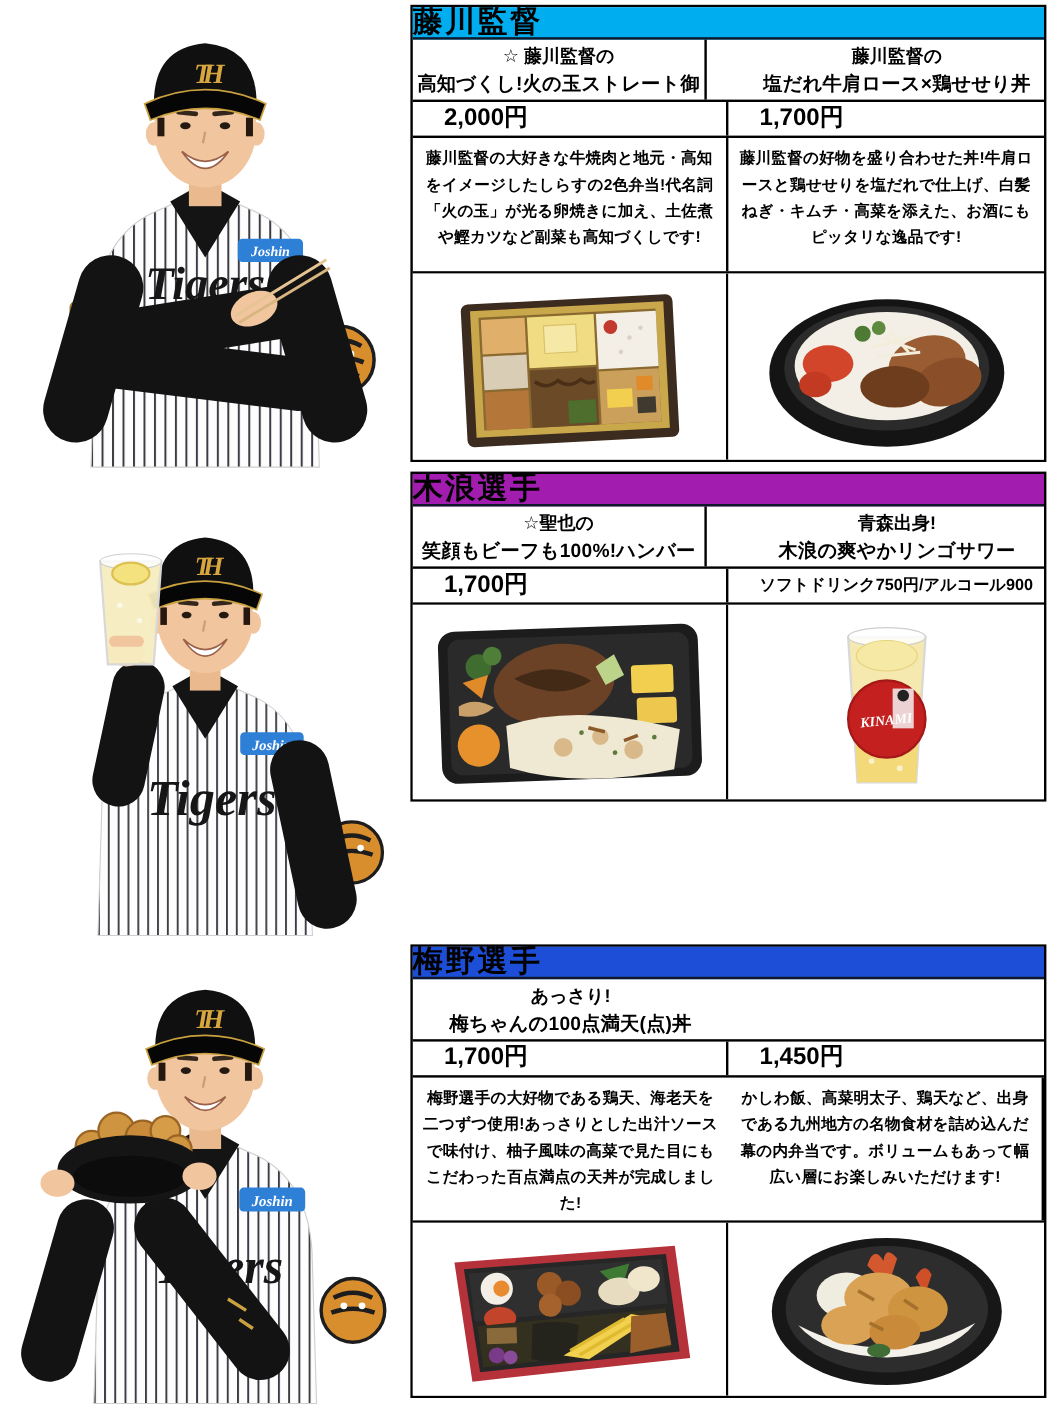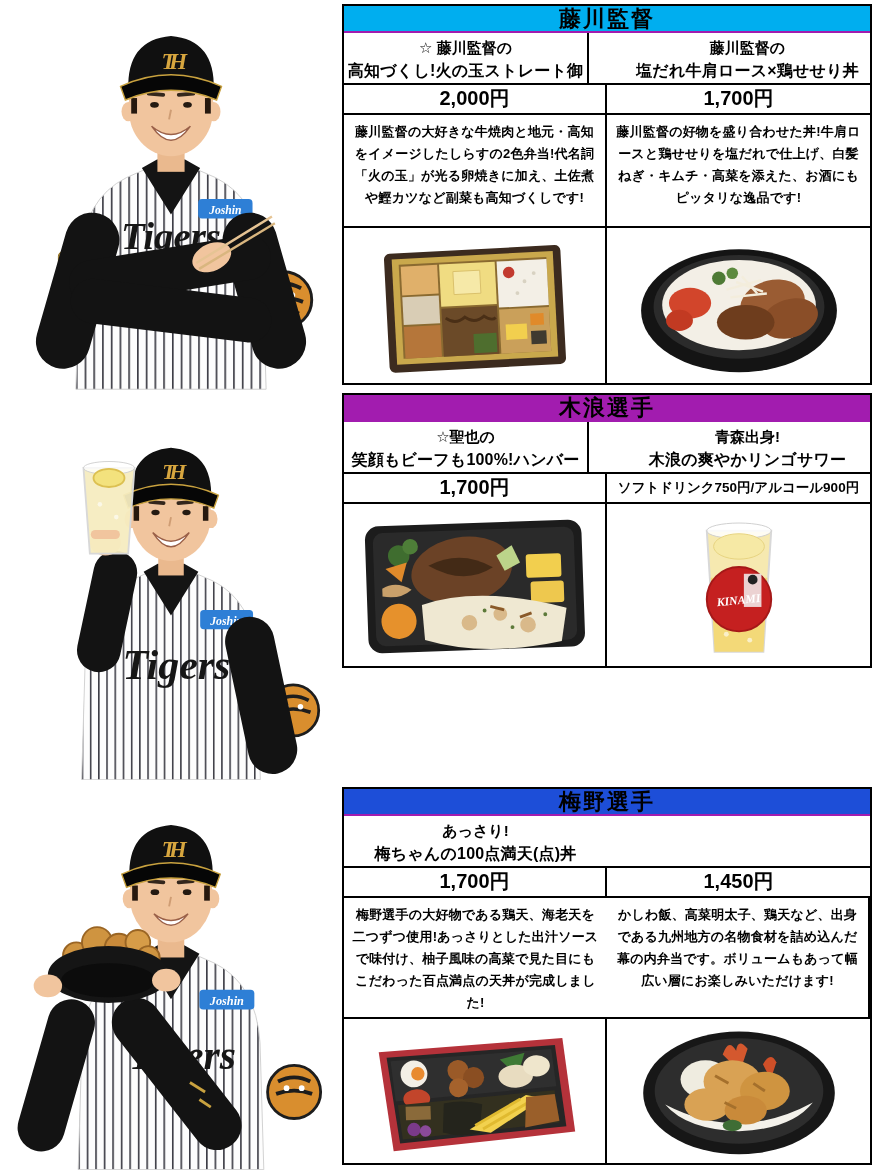--- a/index.html
+++ b/index.html
@@ -15,34 +15,34 @@
     display:flex;justify-content:center;align-items:flex-end;overflow:hidden;
   }
   .table-wrap{flex:1;padding-right:2px;}
   .tw1{padding-top:4px;}
   .tw2{padding-top:3px;}
   .tw3{padding-top:7px;}
   .menu-table{
     width:526px;border:2px solid #000;background:#fff;
   }
   .mt-header{
-    height:25px;line-height:25px;text-align:center;
-    font-size:22px;letter-spacing:2px;
-    border-bottom:2px solid #a21caf;
+    height:25px;line-height:25px;text-align:left;
+    font-size:25px;letter-spacing:2px;
+    border-bottom:2px solid #0f172a;
   }
   .mt-row{display:flex;border-bottom:2px solid #000;}
   .mt-row:last-child{border-bottom:none;}
   .cell{width:50%;box-sizing:border-box;overflow:hidden;}
   .cell.first{border-right:2px solid #000;}
   .row-name{height:50px;gap:36px;}
   .cell.name{text-align:center;padding-top:3px;}
   .name .t1{font-size:15px;line-height:23px;}
   .name .t2{font-size:16px;line-height:23px;letter-spacing:0.2px;}
   .row-price{height:28px;}
-  .cell.price{text-align:center;font-size:20px;line-height:27px;}
+  .cell.price{font-size:20px;line-height:27px;padding-left:26px;}
   .cell.price.sm{font-size:13.5px;line-height:28px;letter-spacing:0;}
   .cell.desc{
     font-size:13px;line-height:22px;text-align:center;
     padding:6px 7px 0 7px;letter-spacing:0.2px;
   }
   .s1 .row-desc{height:111px;}
   .s1 .row-photo{height:155px;}
   .s2 .row-desc{height:108px;}
   .s2 .row-photo{height:162px;}
   .s3 .row-desc{height:119px;}

